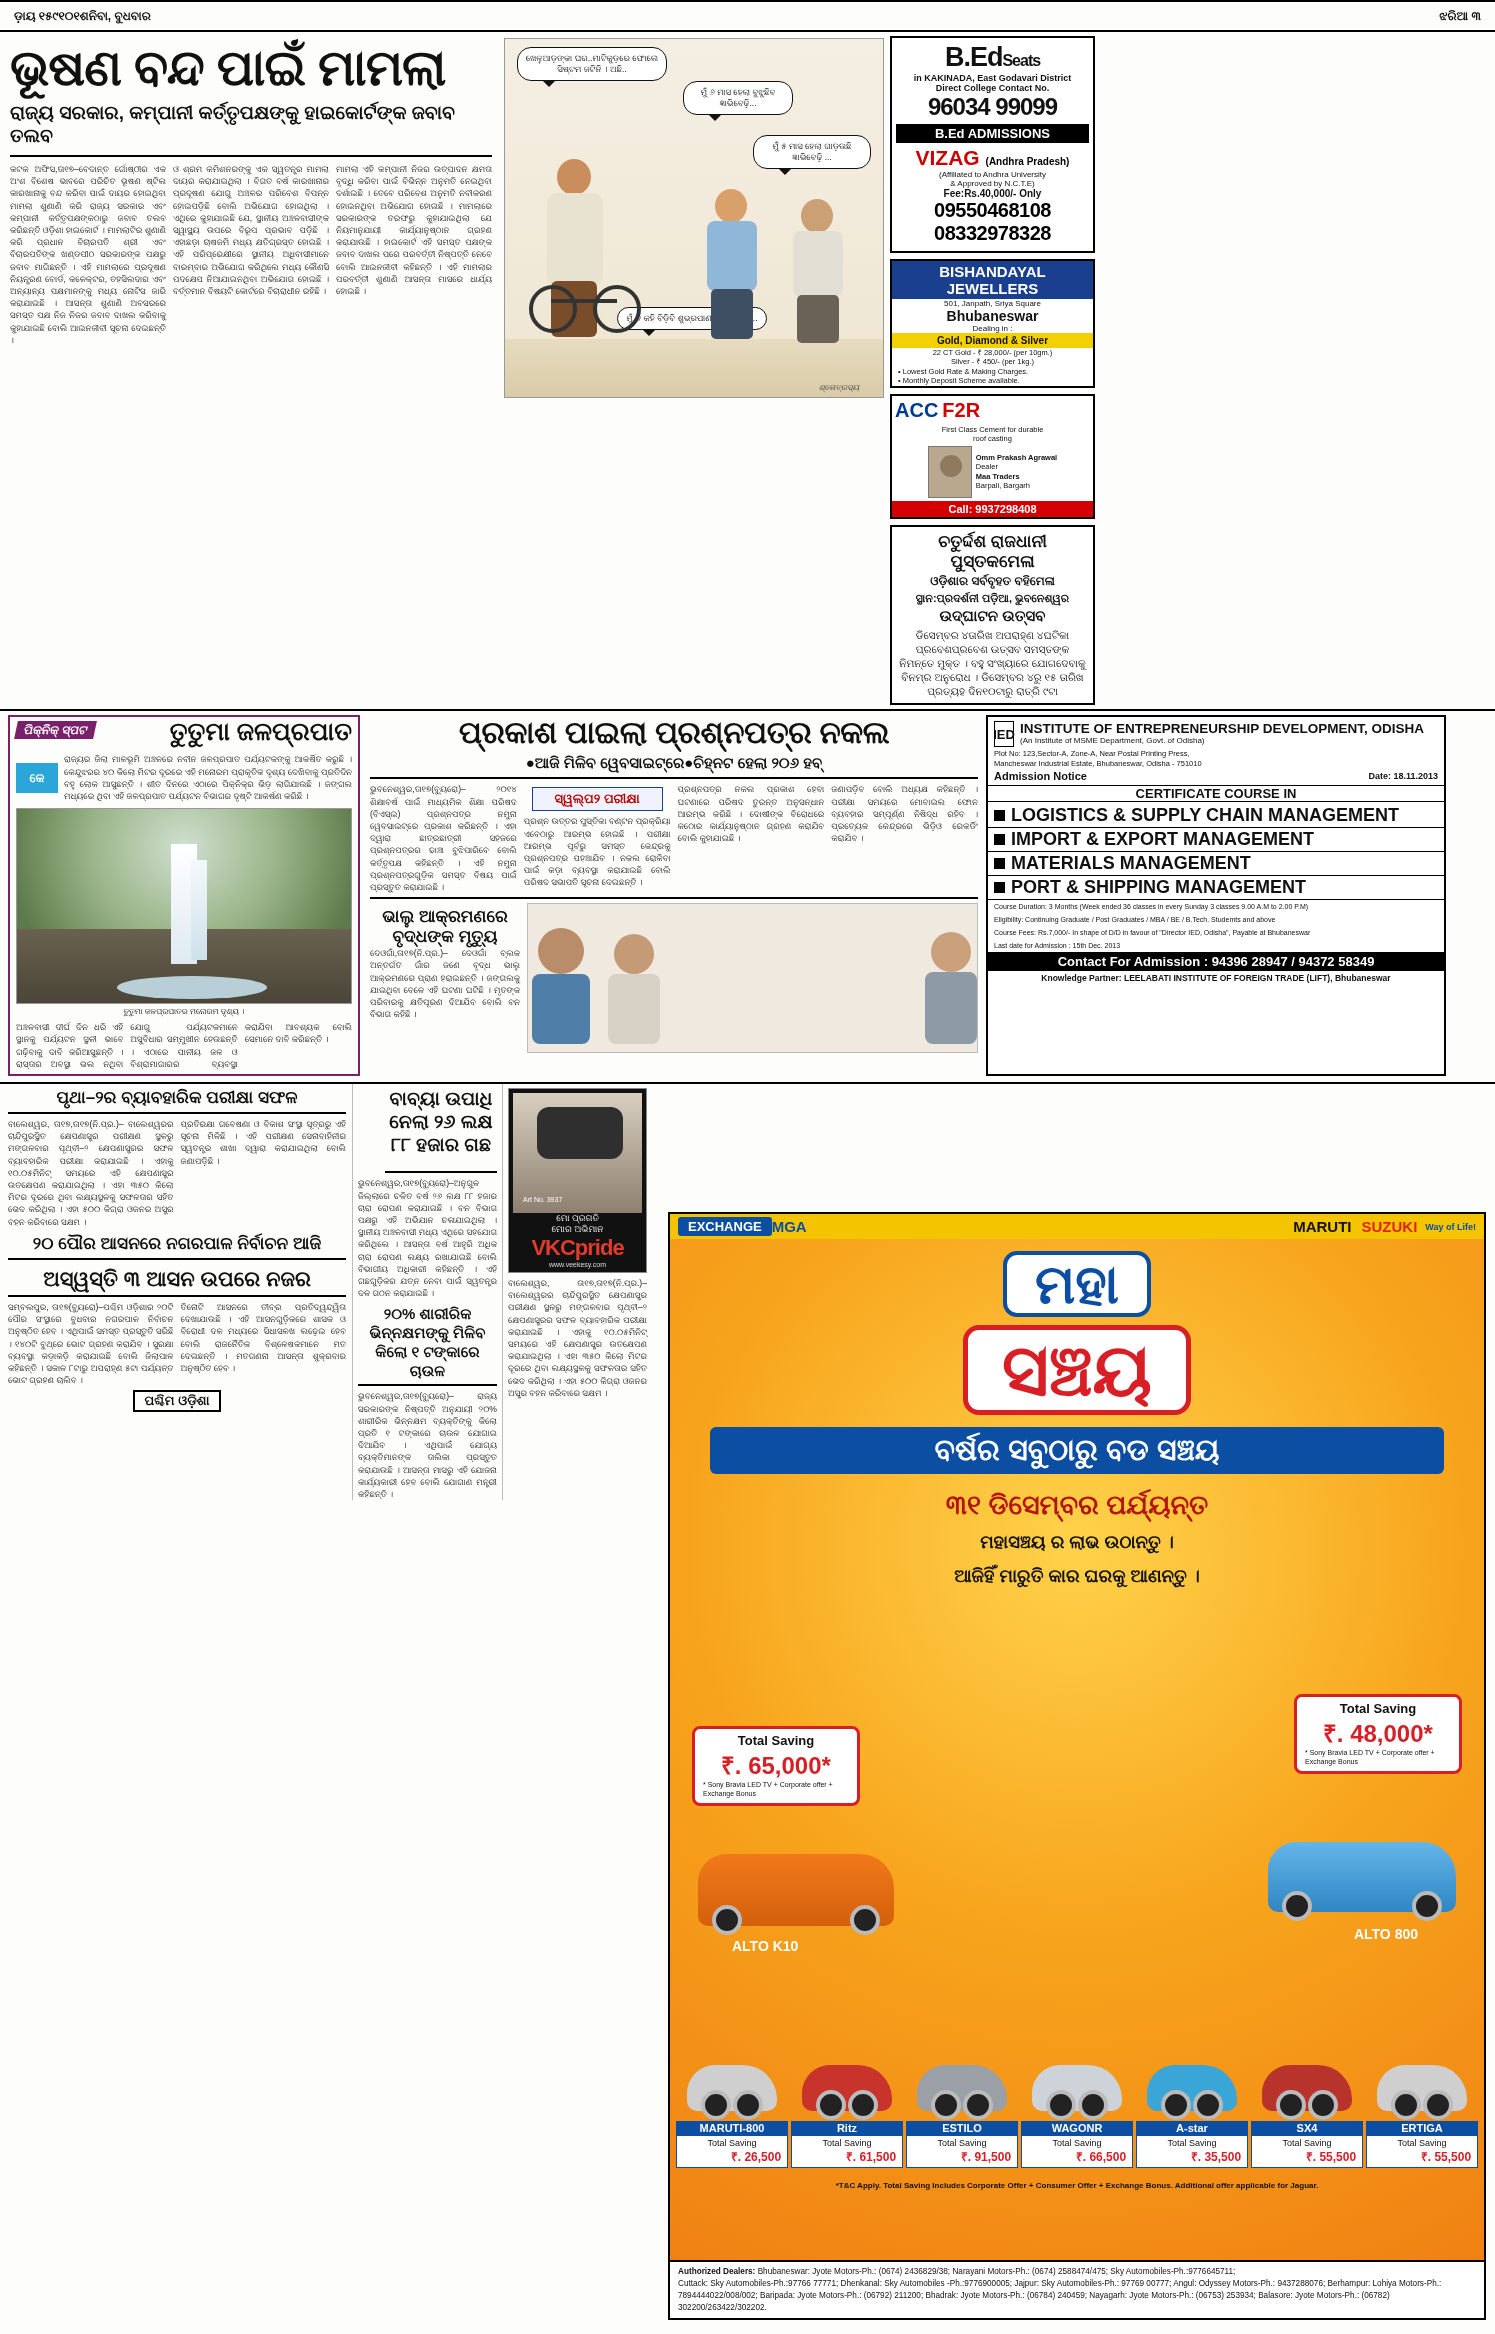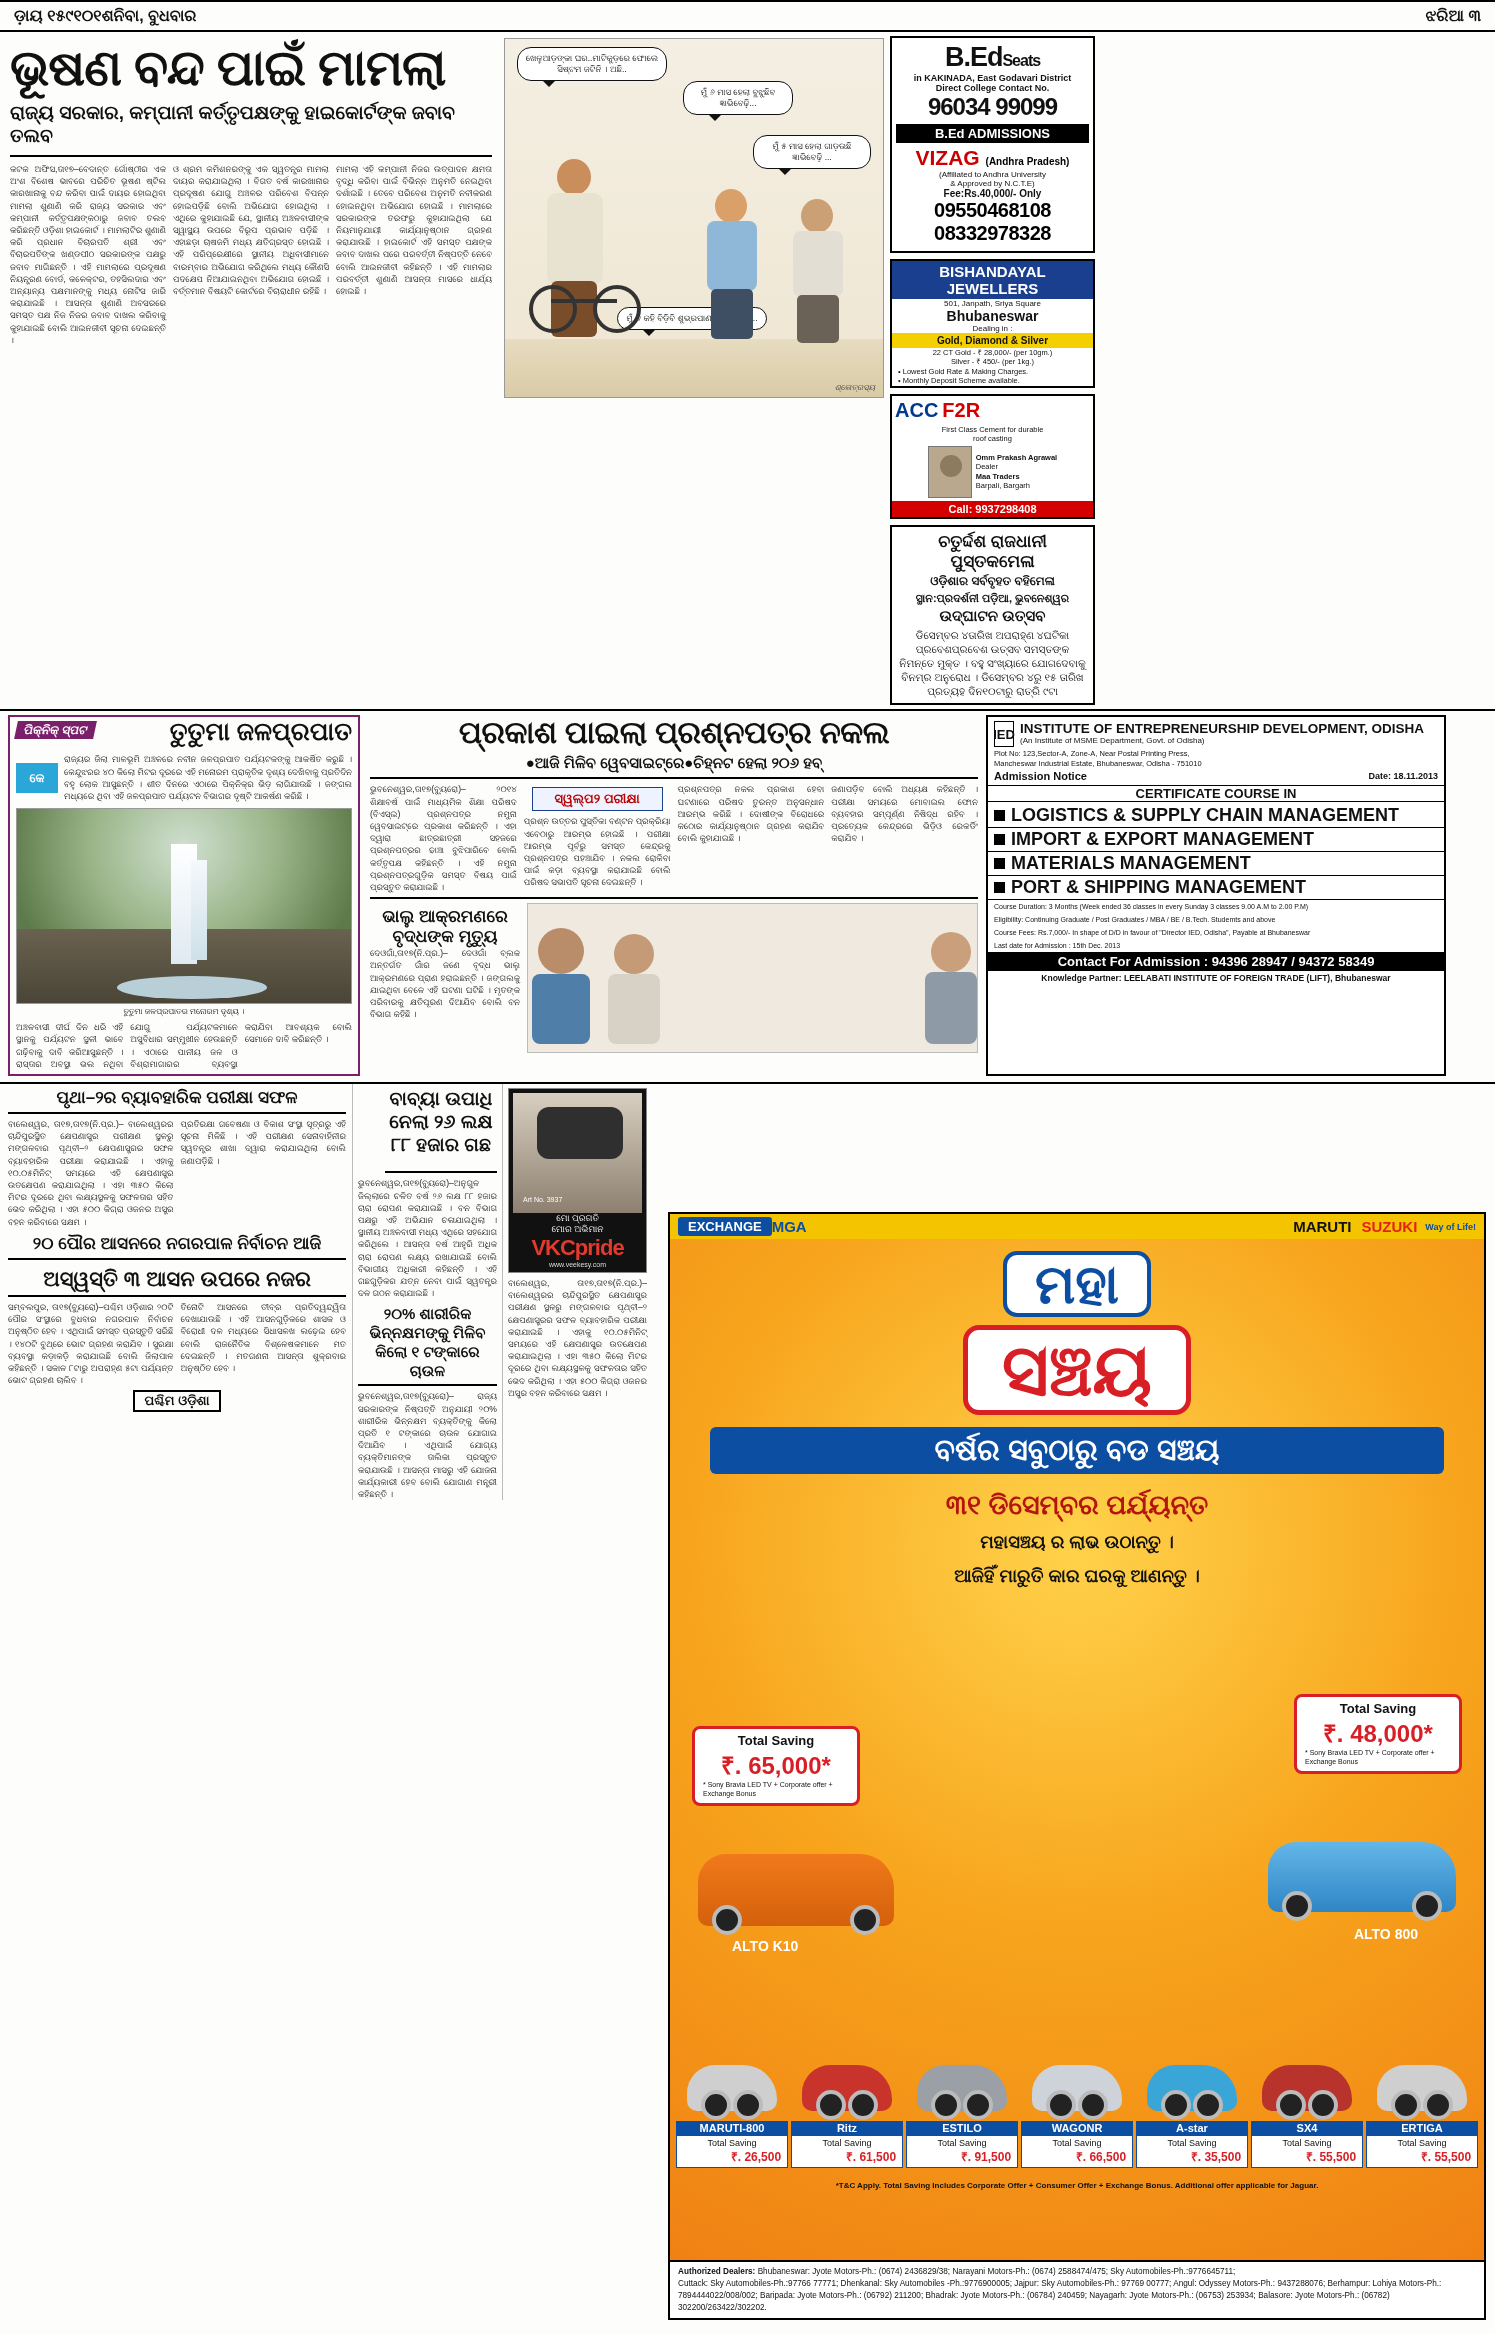--- a/index.html
+++ b/index.html
@@ -20,21 +20,21 @@
   }
   
   .masthead {
     height: 32px;
     border-top: 2px solid #000;
     border-bottom: 2px solid #000;
     display: flex;
     align-items: center;
     justify-content: space-between;
     padding: 0 14px;
-    font-size: 16px;
+    font-size: 12px;
     font-weight: bold;
   }
 
   
   .odia { font-family: "Liberation Sans", sans-serif; }
   .body-col {
     font-size: 8.6px;
     line-height: 1.42;
     text-align: justify;
     color: #1a1a1a;
@@ -90,21 +90,21 @@
   }
   .bubble:after {
     content: "";
     position: absolute;
     width: 0; height: 0;
     border: 7px solid transparent;
     border-top-color: #111;
     bottom: -14px; left: 24px;
   }
   .cartoon-sign {
-    position:absolute; right:8px; bottom:4px;
+    position:absolute; right:24px; bottom:4px;
     font-size:8px; color:#444; font-style:italic;
   }
   
   .person { position:absolute; }
   .person .head { position:absolute; border-radius:50%; }
   .person .body { position:absolute; }
   .ground {
     position:absolute; left:0; right:0; bottom:0; height:58px;
     background: linear-gradient(#e7dcc0,#d9cba6);
   }

